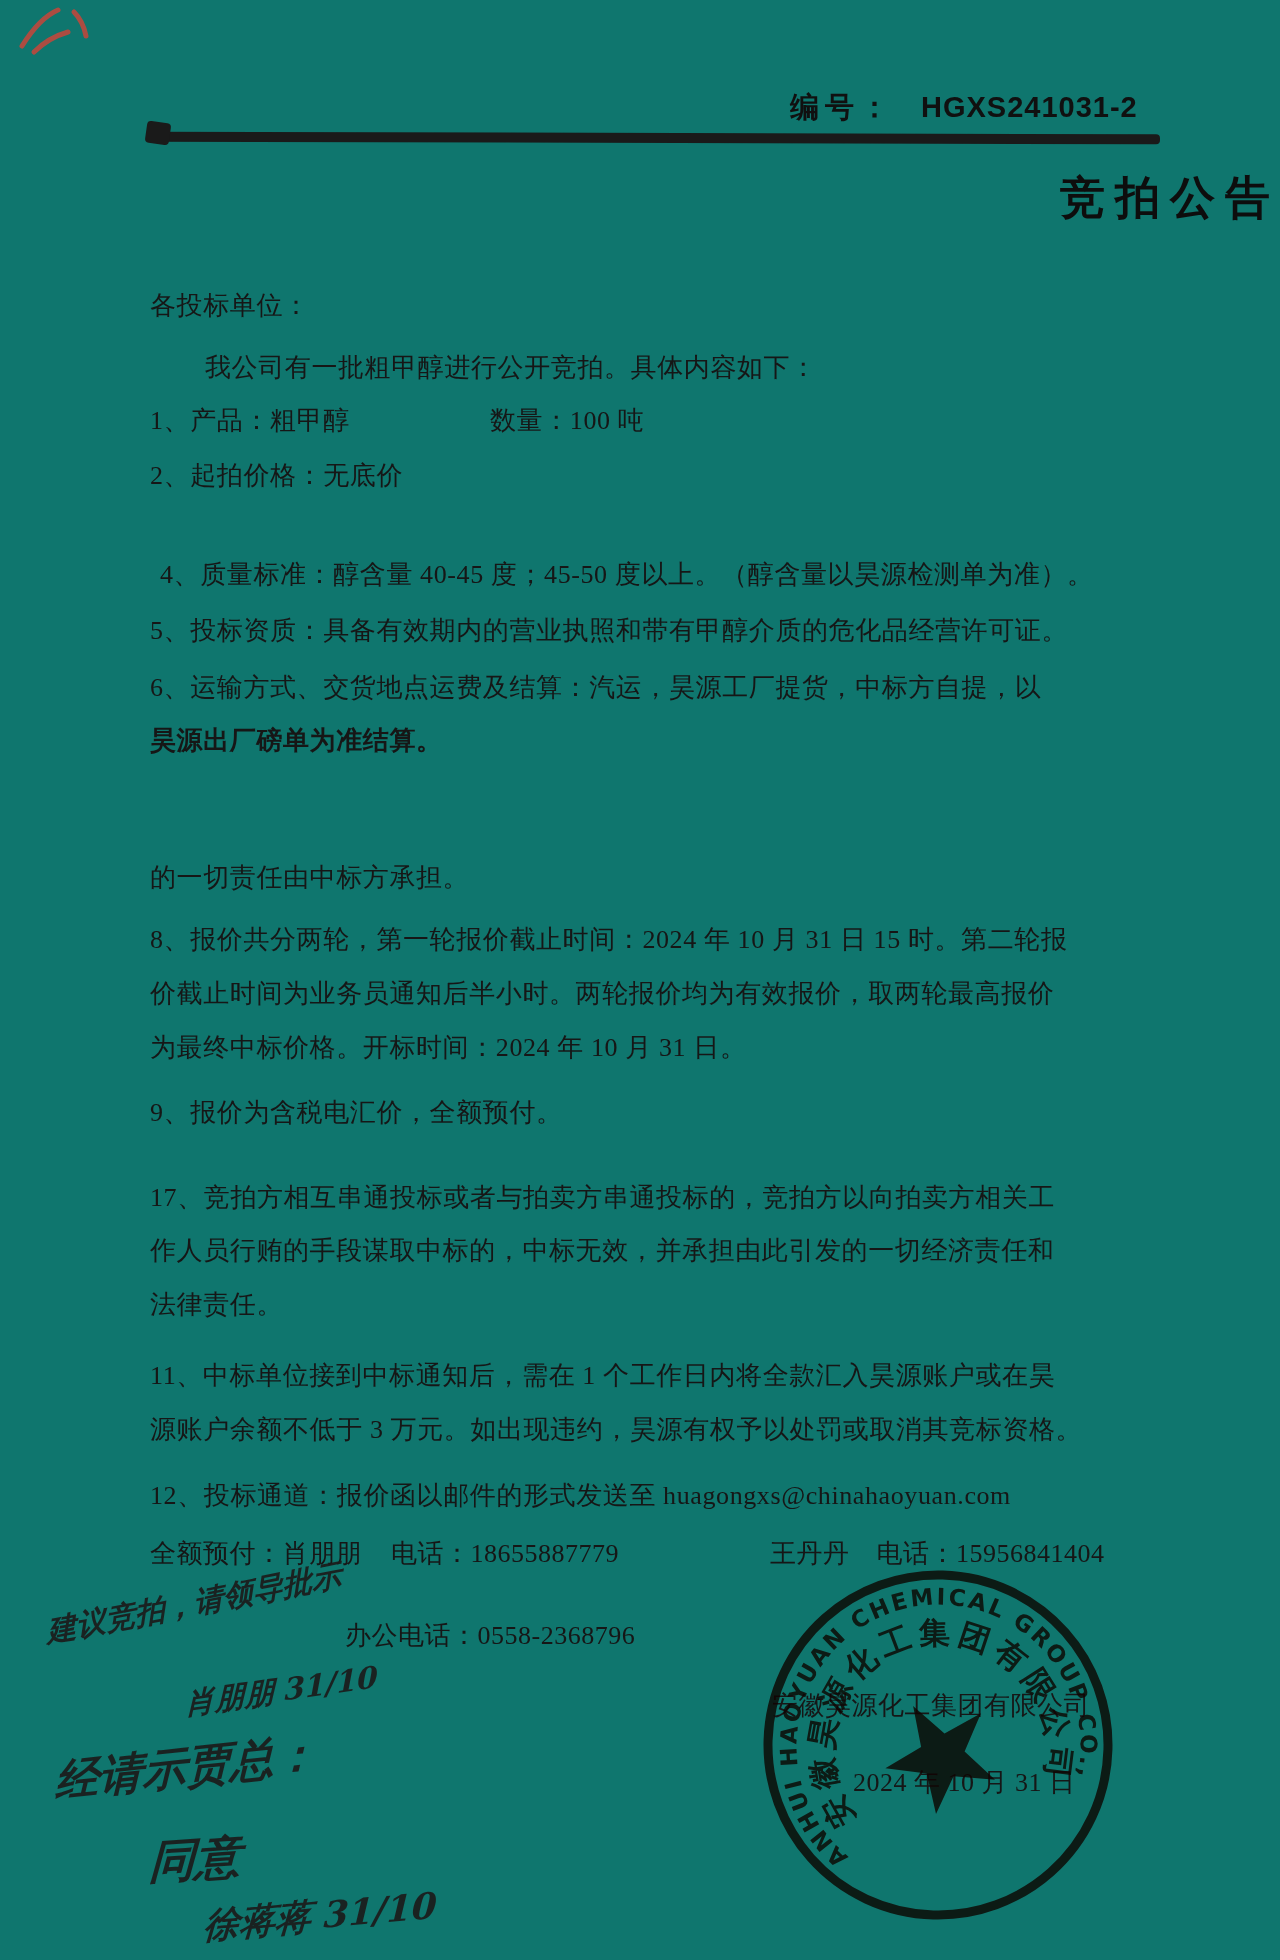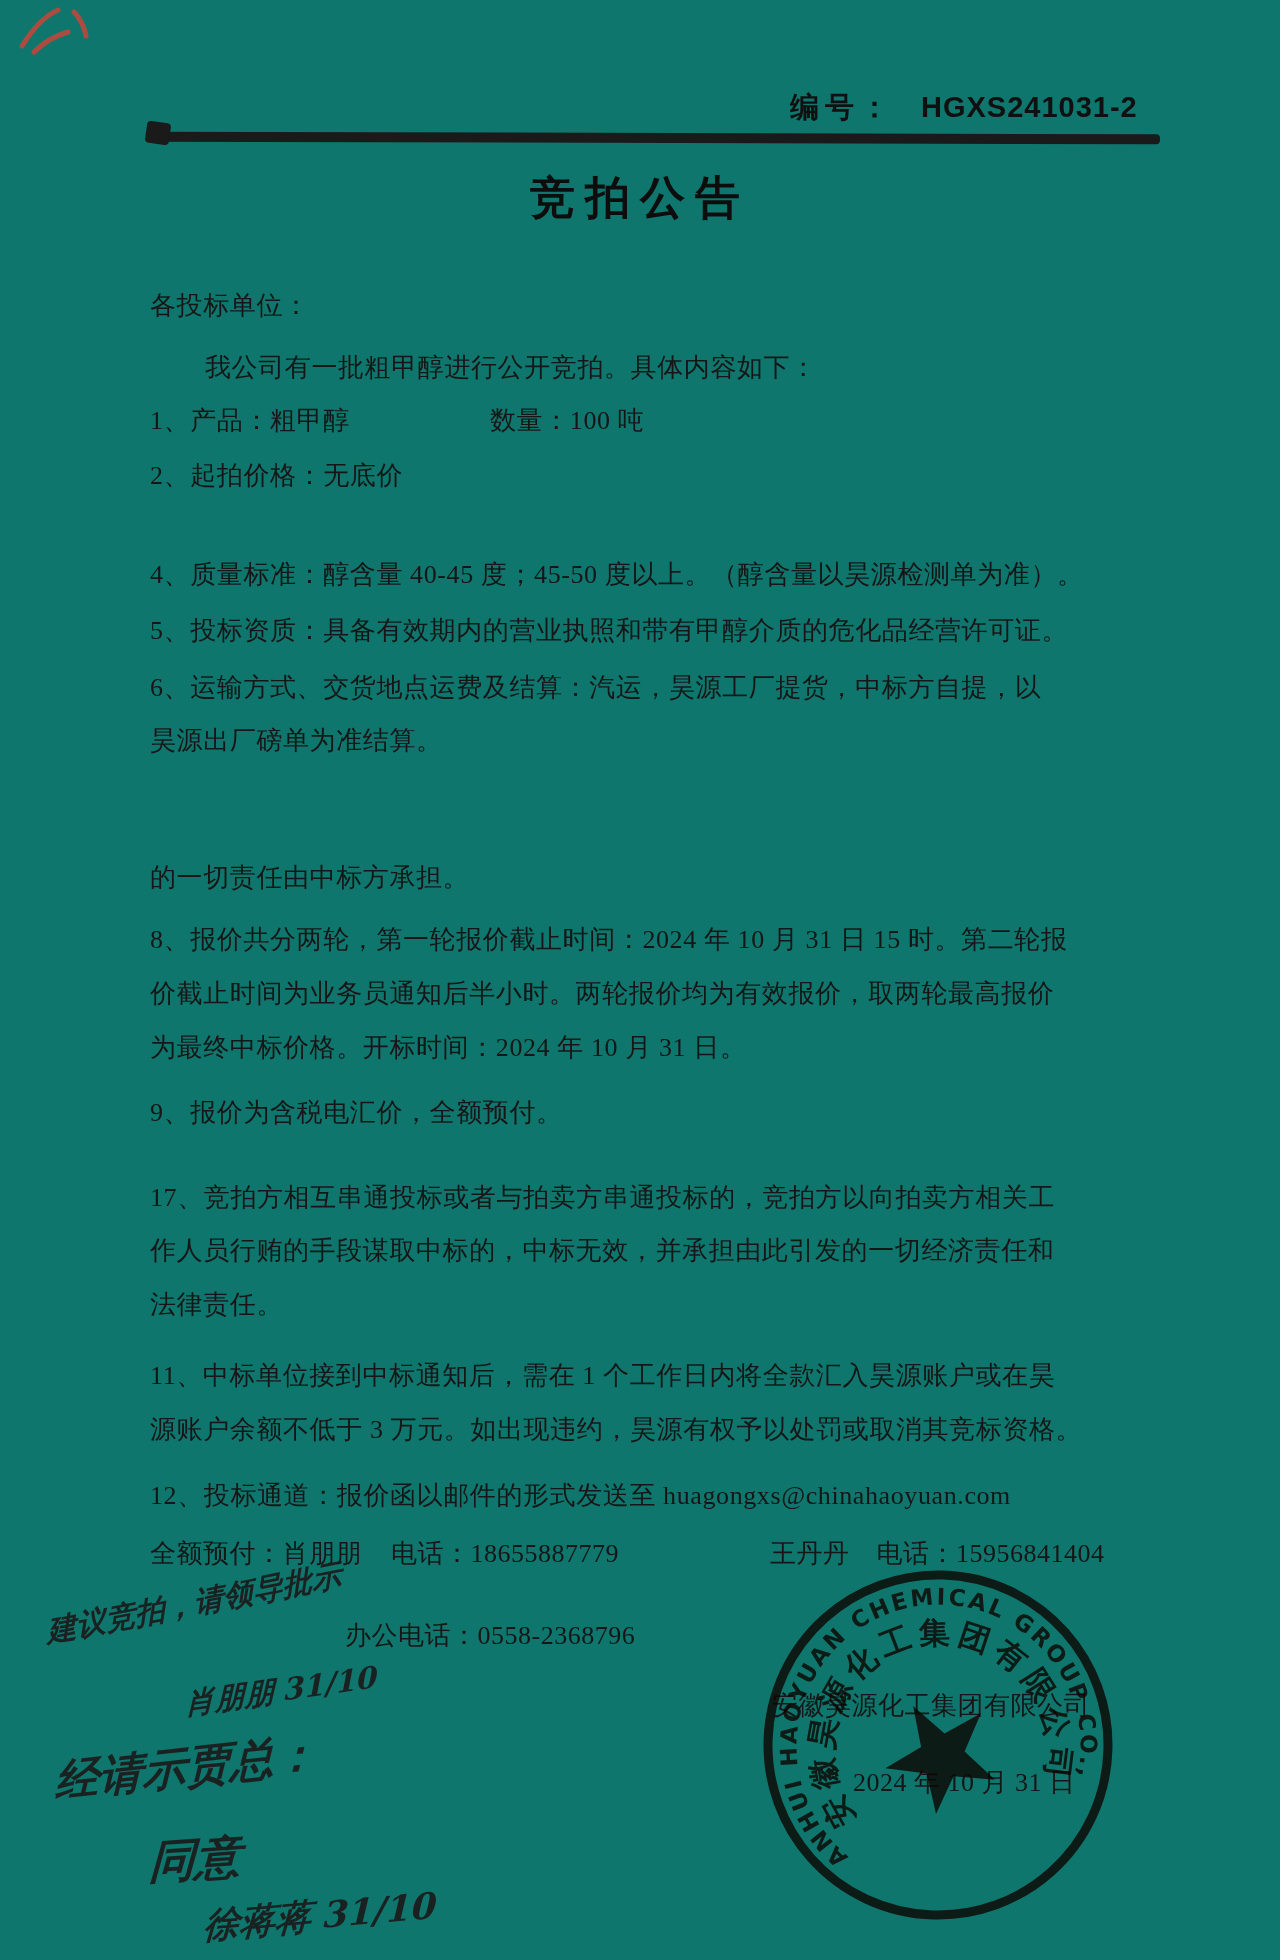--- a/index.html
+++ b/index.html
@@ -6,21 +6,21 @@
   .page{
     position:relative;width:1280px;height:1960px;margin:0 auto;
     background:#0f766e;overflow:hidden;
     font-family:"Liberation Serif","DejaVu Serif",serif;
     color:#141414;
   }
   .abs{position:absolute;white-space:nowrap;}
   .hdr{font-family:"Liberation Sans","DejaVu Sans",sans-serif;font-weight:bold;font-size:29px;letter-spacing:1px;color:#101010;}
   .hdr-label{letter-spacing:6px;margin-right:26px;}
   .scanbar{position:absolute;background:#1a1a1a;border-radius:4px;}
-  .title{width:1280px;text-align:center;font-size:45px;font-weight:bold;letter-spacing:10px;color:#0d0d0d;}
+  .title{width:1280px;text-align:right;font-size:45px;font-weight:bold;letter-spacing:10px;color:#0d0d0d;}
   .bline{font-size:26px;letter-spacing:0.6px;color:#161616;}
   .contact{font-size:26px;letter-spacing:0.5px;color:#161616;}
   .hw{
     font-family:"DejaVu Serif",serif;font-style:italic;font-weight:bold;
     color:#1b1b1b;opacity:0.92;transform-origin:left top;
   }
   .stamp-wrap{position:absolute;mix-blend-mode:multiply;opacity:0.92;}
   .corner-scribble{position:absolute;}
 </style>
 </head>
@@ -41,24 +41,24 @@
 
   <div class="abs title" style="left:0px;top:168px;">竞拍公告</div>
 
   <div class="abs bline" style="left:150px;top:288px;">各投标单位：</div>
   <div class="abs bline" style="left:205px;top:350px;">我公司有一批粗甲醇进行公开竞拍。具体内容如下：</div>
 
   <div class="abs bline" style="left:150px;top:403px;">1、产品：粗甲醇</div>
   <div class="abs bline" style="left:490px;top:403px;">数量：100 吨</div>
 
   <div class="abs bline" style="left:150px;top:458px;">2、起拍价格：无底价</div>
-  <div class="abs bline" style="left:150px;top:557px;">4、质量标准：醇含量 40-45 度；45-50 度以上。（醇含量以昊源检测单为准）。</div>
+  <div class="abs bline" style="left:160px;top:557px;">4、质量标准：醇含量 40-45 度；45-50 度以上。（醇含量以昊源检测单为准）。</div>
   <div class="abs bline" style="left:150px;top:613px;">5、投标资质：具备有效期内的营业执照和带有甲醇介质的危化品经营许可证。</div>
   <div class="abs bline" style="left:150px;top:670px;">6、运输方式、交货地点运费及结算：汽运，昊源工厂提货，中标方自提，以</div>
-  <div class="abs bline" style="left:150px;top:723px;">昊源出厂磅单为准结算。</div>
+  <div class="abs bline" style="left:150px;top:723px;font-weight:bold;">昊源出厂磅单为准结算。</div>
   <div class="abs bline" style="left:150px;top:860px;">的一切责任由中标方承担。</div>
   <div class="abs bline" style="left:150px;top:922px;">8、报价共分两轮，第一轮报价截止时间：2024 年 10 月 31 日 15 时。第二轮报</div>
   <div class="abs bline" style="left:150px;top:976px;">价截止时间为业务员通知后半小时。两轮报价均为有效报价，取两轮最高报价</div>
   <div class="abs bline" style="left:150px;top:1030px;">为最终中标价格。开标时间：2024 年 10 月 31 日。</div>
   <div class="abs bline" style="left:150px;top:1095px;text-align:center;">9、报价为含税电汇价，全额预付。</div>
   <div class="abs bline" style="left:150px;top:1180px;">17、竞拍方相互串通投标或者与拍卖方串通投标的，竞拍方以向拍卖方相关工</div>
   <div class="abs bline" style="left:150px;top:1233px;">作人员行贿的手段谋取中标的，中标无效，并承担由此引发的一切经济责任和</div>
   <div class="abs bline" style="left:150px;top:1287px;">法律责任。</div>
   <div class="abs bline" style="left:150px;top:1358px;">11、中标单位接到中标通知后，需在 1 个工作日内将全款汇入昊源账户或在昊</div>
   <div class="abs bline" style="left:150px;top:1412px;">源账户余额不低于 3 万元。如出现违约，昊源有权予以处罚或取消其竞标资格。</div>

